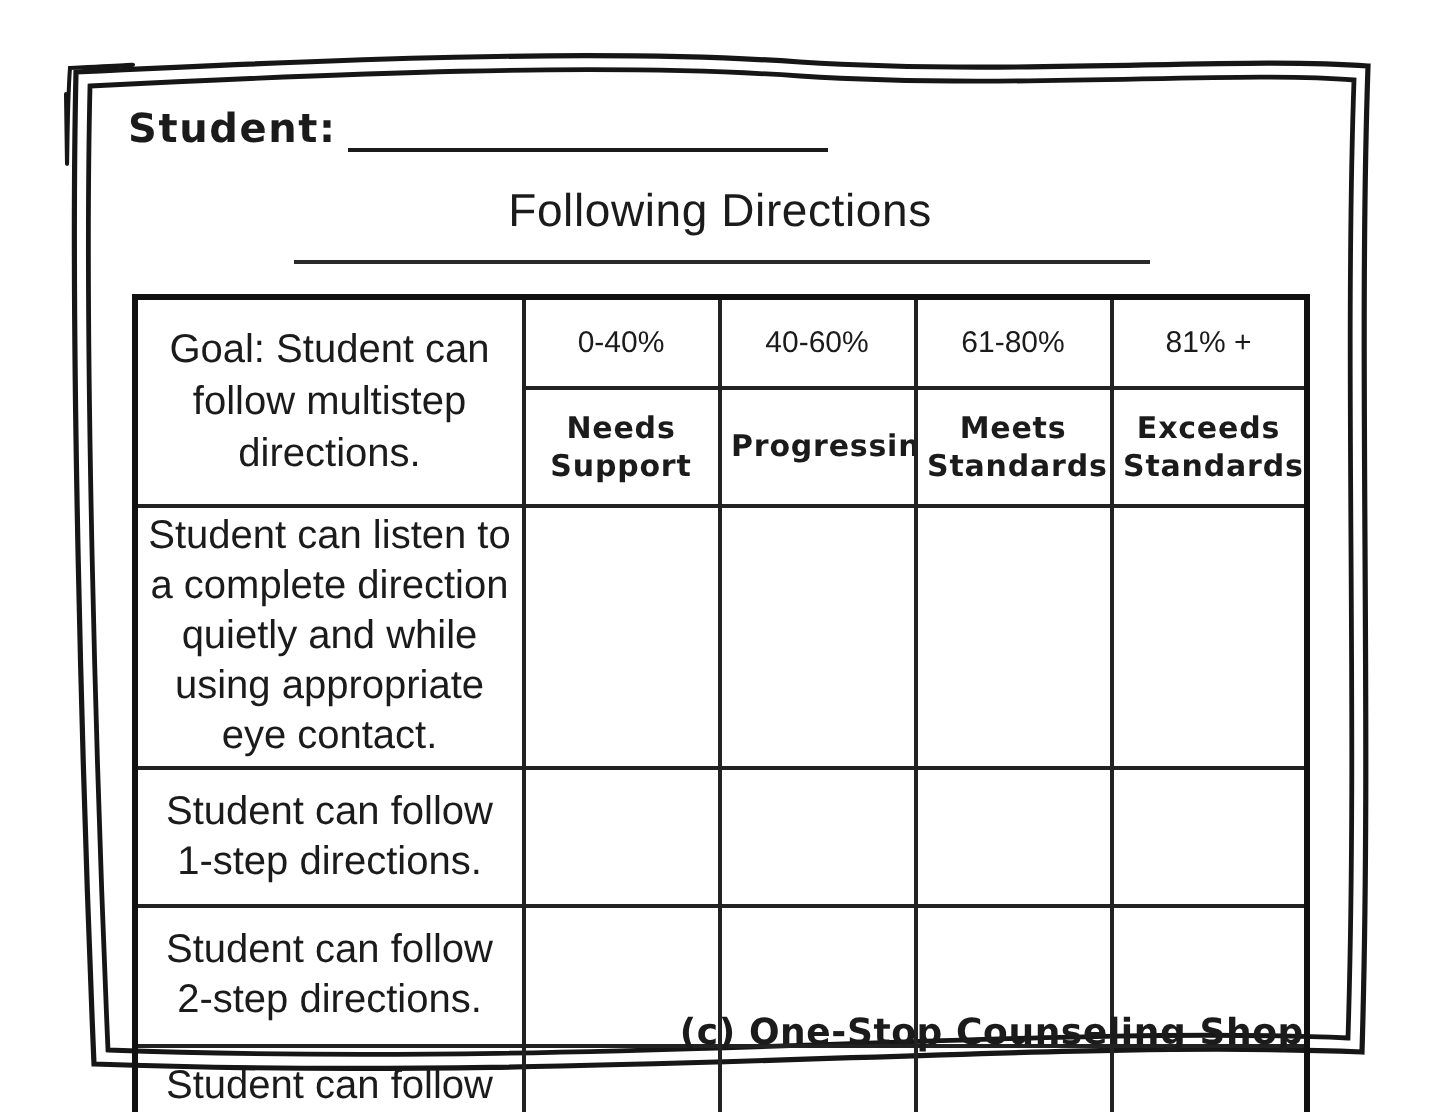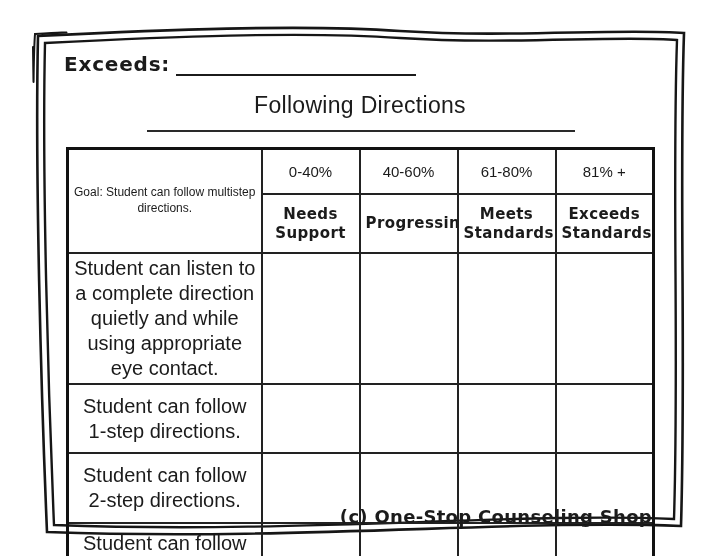--- a/index.html
+++ b/index.html
@@ -25,21 +25,21 @@
   
   table.rubric{
     position:absolute;left:66px;top:147px;width:586px;height:358px;
     border-collapse:collapse;table-layout:fixed;
   }
   table.rubric td{
     border:2px solid #222222;text-align:center;vertical-align:middle;
     padding:2px 5px;overflow:hidden;
   }
   table.rubric{border:3px solid #111111;}
-  td.goal-cell{font-size:12px;line-height:1.3;}
+  td.goal-cell{font-size:20px;line-height:1.3;}
   td.pct-cell{font-size:15px;height:39px;font-weight:500;}
   td.band-cell{font-size:15px;height:53px;font-weight:600;line-height:1.25;}
   td.desc-cell{font-size:20px;line-height:1.25;}
   tr.r1 td{height:67px;}
   tr.r2 td{height:63px;margin-top:47px;}
   tr.r3 td{height:64px;}
   tr.r4 td{height:60px;}
 
   
   .copyright{
@@ -60,21 +60,21 @@
   <path d="M 45 43
            C 165 37, 300 31, 400 38
            C 508 45, 618 35, 677 40
            C 672 185, 679 358, 674 519
            C 518 512, 302 534, 54 525
            C 48 385, 42 175, 45 43 Z" stroke="#161616" stroke-width="2.4" stroke-linecap="round"></path>
   <path d="M 33 47 C 34 120, 33 60, 35 34 C 90 31, 60 33, 42 34" stroke="#161616" stroke-width="2" stroke-linecap="round"></path>
 </svg>
 
 <div class="student-row">
-  <span class="hw student-label">Exceeds:</span>
+  <span class="hw student-label">Student:</span>
   <span class="student-line"></span>
 </div>
 
 <div class="title-wrap">
   <span class="page-title">Following Directions</span>
 </div>
 <div class="title-underline"></div>
 
 <table class="rubric">
   <colgroup>

